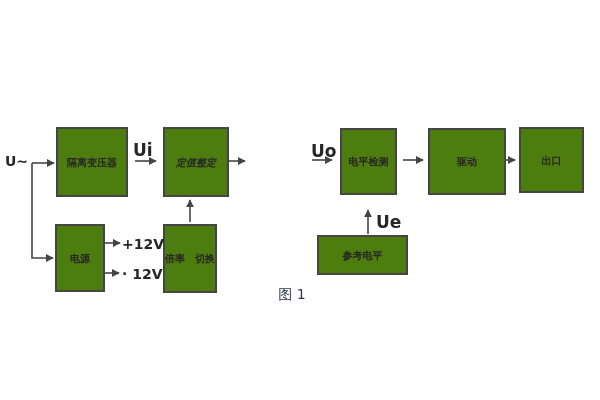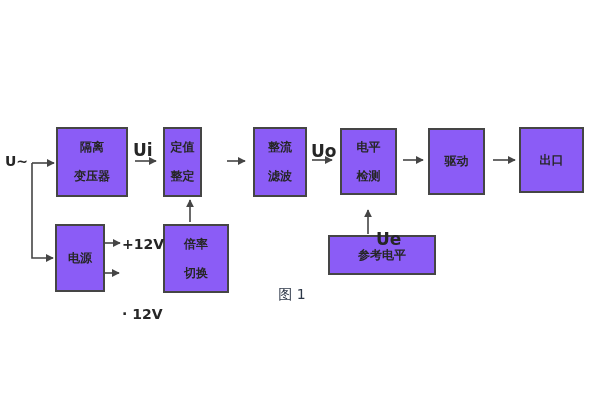--- a/index.html
+++ b/index.html
@@ -13,28 +13,27 @@
   }
   .connectors {
     position: absolute;
     left: 0; top: 0;
     width: 600px; height: 400px;
   }
   .box {
     position: absolute;
     box-sizing: border-box;
     border: 2px solid #454545;
-    background: #8b5cf6;
+    background: #4d7c0f;
     display: flex;
-    flex-direction: column;
     align-items: center;
     justify-content: center;
     text-align: center;
     color: #262626;
-    font-size: 12px;
+    font-size: 10px;
     font-weight: 600;
   }
   .box span { display: block; line-height: 29px; white-space: nowrap; }
   .lbl {
     position: absolute;
     color: #262626;
     font-size: 17px;
     font-weight: 700;
     white-space: nowrap;
   }
@@ -73,58 +72,54 @@
       <path d="M190,222 V200" marker-end="url(#arw)"></path>
       <path d="M368,234 V210" marker-end="url(#arw)"></path>
     </g>
   </svg>
 
   <div class="box" style="left:56px; top:127px; width:72px; height:70px;">
     <span>隔离</span>
     <span>变压器</span>
   </div>
 
-  <div class="box" style="left:163px; top:127px; width:39px; height:70px;">
+  <div class="box" style="left:163px; top:127px; width:66px; height:70px;font-style:italic;">
     <span>定值</span>
     <span>整定</span>
   </div>
 
-  <div class="box" style="left:253px; top:127px; width:54px; height:70px;">
-    <span>整流</span>
-    <span>滤波</span>
-  </div>
 
   <div class="box" style="left:340px; top:128px; width:57px; height:67px;">
     <span>电平</span>
     <span>检测</span>
   </div>
 
-  <div class="box" style="left:428px; top:128px; width:57px; height:67px;">
+  <div class="box" style="left:428px; top:128px; width:78px; height:67px;">
     <span>驱动</span>
   </div>
 
   <div class="box" style="left:519px; top:127px; width:65px; height:66px;text-align:right;">
     <span>出口</span>
   </div>
 
   <div class="box" style="left:55px; top:224px; width:50px; height:68px;">
     <span>电源</span>
   </div>
 
-  <div class="box" style="left:163px; top:224px; width:66px; height:69px;">
+  <div class="box" style="left:163px; top:224px; width:54px; height:69px;justify-content:space-between;">
     <span>倍率</span>
     <span>切换</span>
   </div>
 
-  <div class="box" style="left:328px; top:235px; width:108px; height:40px;">
+  <div class="box" style="left:317px; top:235px; width:91px; height:40px;">
     <span>参考电平</span>
   </div>
 
   <div class="lbl v" style="left:5px; top:153px;">U~</div>
   <div class="lbl" style="left:133px; top:140px;">Ui</div>
   <div class="lbl" style="left:311px; top:141px;">Uo</div>
   <div class="lbl v" style="left:122px; top:236px;">+12V</div>
-  <div class="lbl v" style="left:122px; top:266px;margin-top:40px;">· 12V</div>
-  <div class="lbl" style="left:376px; top:229px;">Ue</div>
+  <div class="lbl v" style="left:122px; top:266px;">· 12V</div>
+  <div class="lbl" style="left:376px; top:212px;">Ue</div>
 
   <div class="caption">图 1</div>
 
 </div>
 
 </body></html>

